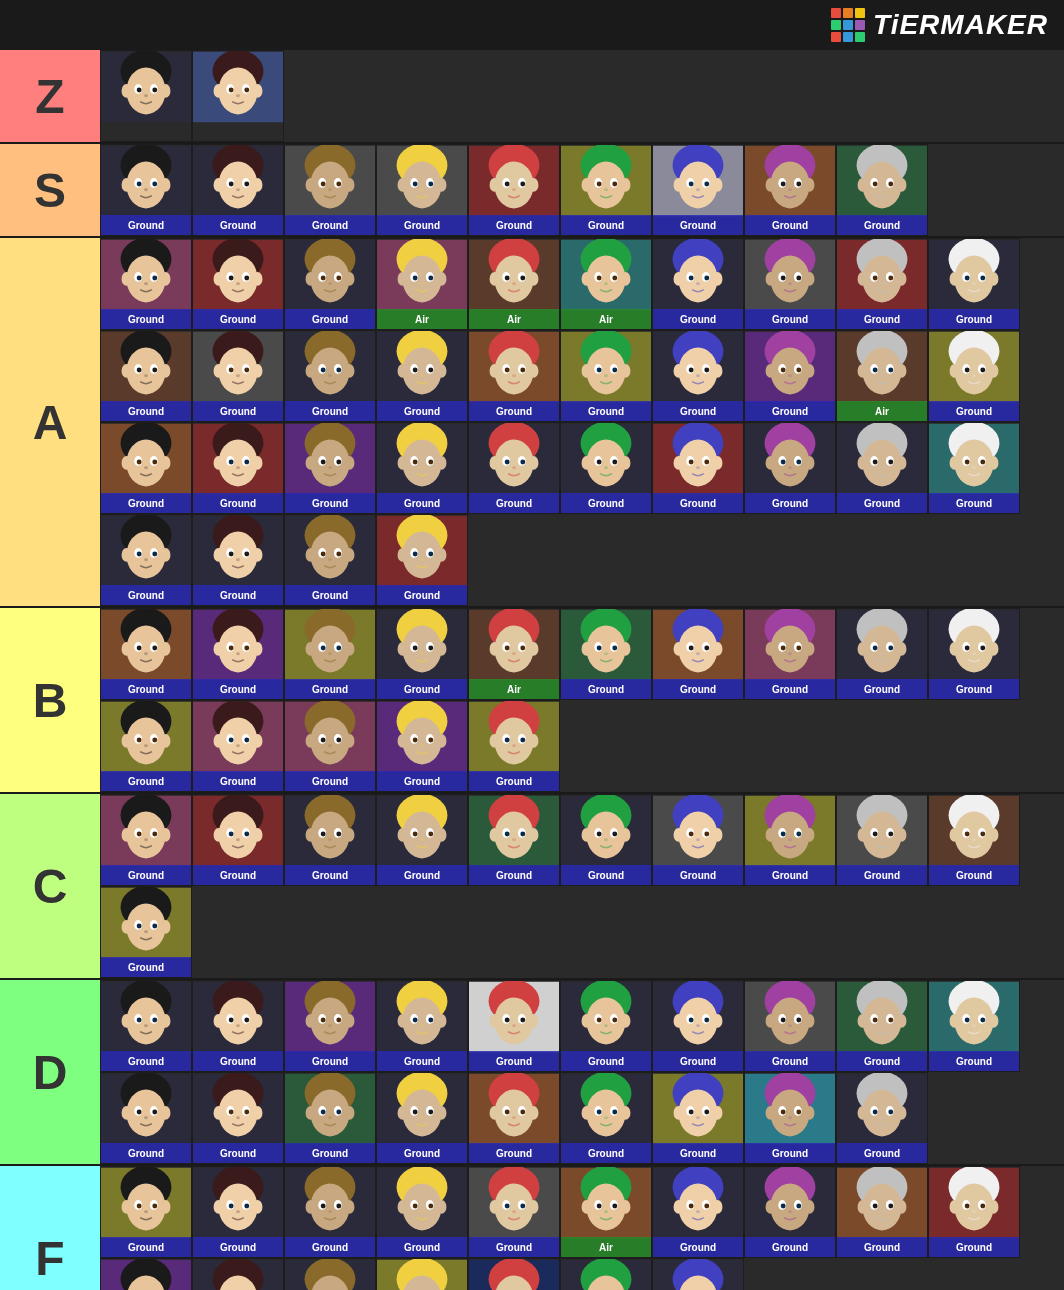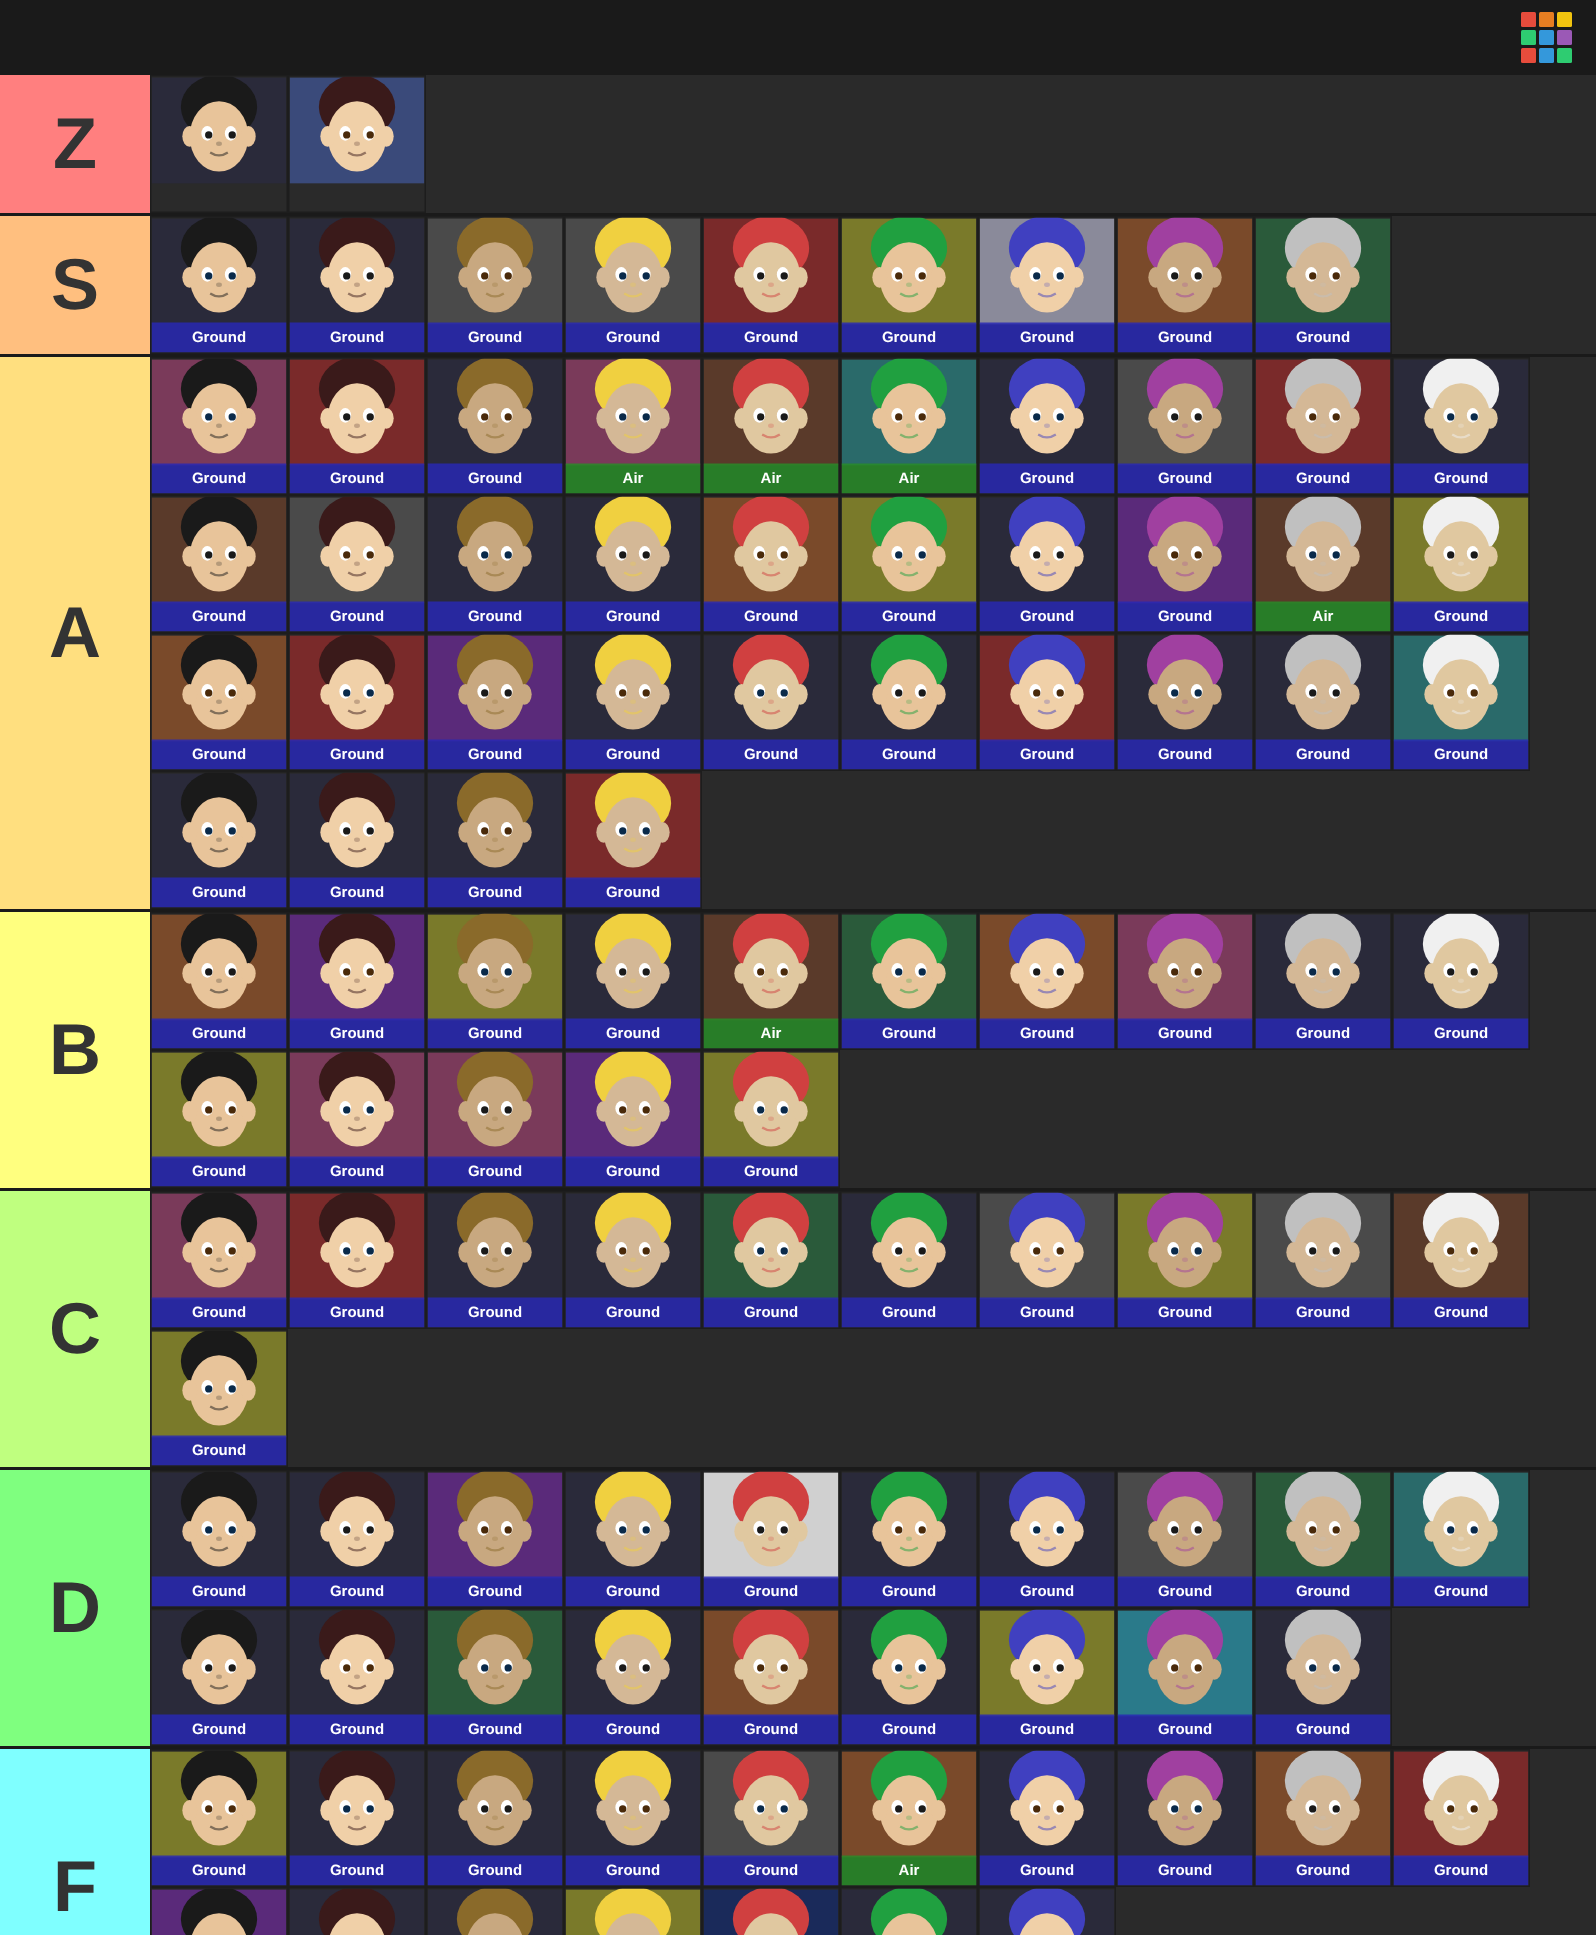--- a/index.html
+++ b/index.html
@@ -123,20 +123,21 @@
       <div class="logo-cell" style="background:#e74c3c"></div>
       <div class="logo-cell" style="background:#e67e22"></div>
       <div class="logo-cell" style="background:#f1c40f"></div>
       <div class="logo-cell" style="background:#2ecc71"></div>
       <div class="logo-cell" style="background:#3498db"></div>
       <div class="logo-cell" style="background:#9b59b6"></div>
       <div class="logo-cell" style="background:#e74c3c"></div>
       <div class="logo-cell" style="background:#3498db"></div>
       <div class="logo-cell" style="background:#2ecc71"></div>
     </div>
+    <span class="logo-text">TiERMAKER</span>
   </div>
 </div>
 
 <div id="tier-container">
     <div class="tier-row">
       <div class="tier-label tier-z">Z</div>
       <div class="tier-content">
         <div class="char-card">
           <div class="char-avatar">
             <svg width="92" height="72" viewBox="0 0 92 72" xmlns="http://www.w3.org/2000/svg">

